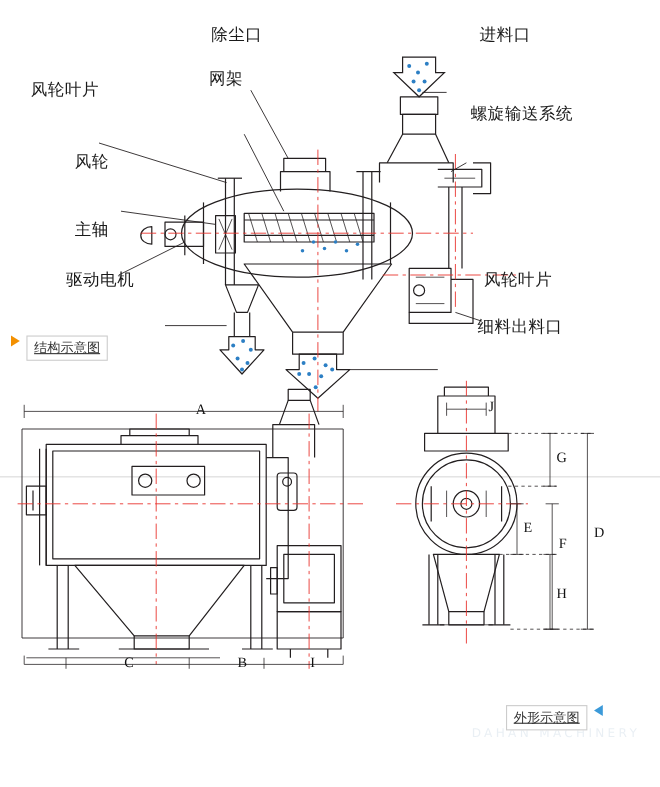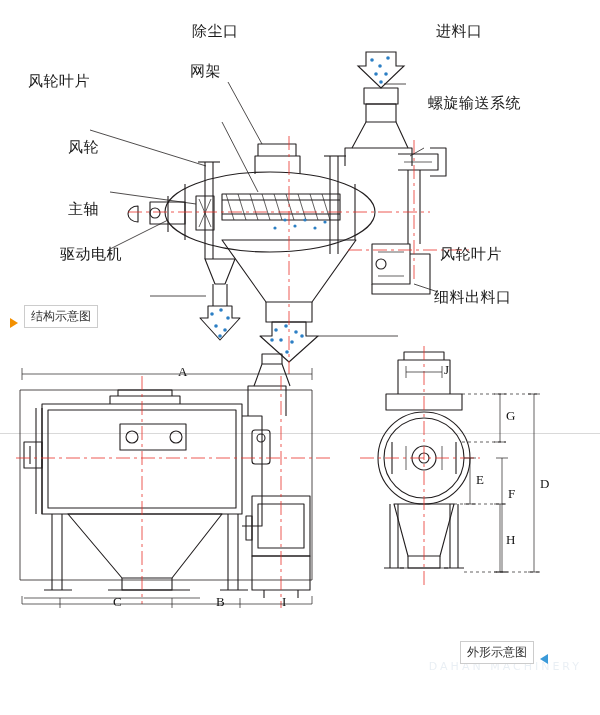--- a/index.html
+++ b/index.html
@@ -3,21 +3,21 @@
 <meta charset="utf-8">
 <style>
   html,body{margin:0;padding:0;background:#ffffff;}
   body{width:600px;height:715px;font-family:"DejaVu Sans","Liberation Sans",sans-serif;color:#231f20;overflow:hidden;position:relative;}
   .panel{position:absolute;left:0;width:600px;box-sizing:border-box;}
   .panel-top{top:0;height:434px;border-bottom:1px solid #d9d9d9;}
   .panel-bottom{top:346px;height:369px;}
   .stage{position:absolute;inset:0;}
   svg.draw{position:absolute;left:0;top:0;width:600px;height:100%;}
   .lbl{position:absolute;font-size:15px;color:#1a1a1a;white-space:nowrap;letter-spacing:.5px;}
-  .cap{position:absolute;display:flex;align-items:flex-end;gap:6px;font-size:12px;color:#333;}
+  .cap{position:absolute;display:flex;align-items:flex-start;gap:6px;font-size:12px;color:#333;text-decoration:underline;}
   .cap .tri{width:0;height:0;border-top:5px solid transparent;border-bottom:5px solid transparent;border-left:8px solid #f39000;}
   .cap .tri.left{border-left:0;border-right:8px solid #3b9ad9;}
   .cap-box{border:1px solid #cccccc;padding:2px 6px;background:#fff;}
   .wm{position:absolute;right:18px;bottom:42px;opacity:.22;font-size:40px;font-weight:bold;color:#9fb8cf;letter-spacing:4px;font-family:"DejaVu Sans","Liberation Sans",sans-serif;}
   .wm small{display:block;font-size:11px;letter-spacing:3px;font-weight:normal;margin-top:-6px;}
   .dimletter{position:absolute;font-size:13px;color:#111;font-family:"Liberation Serif",serif;}
 </style>
 </head>
 <body>
 

